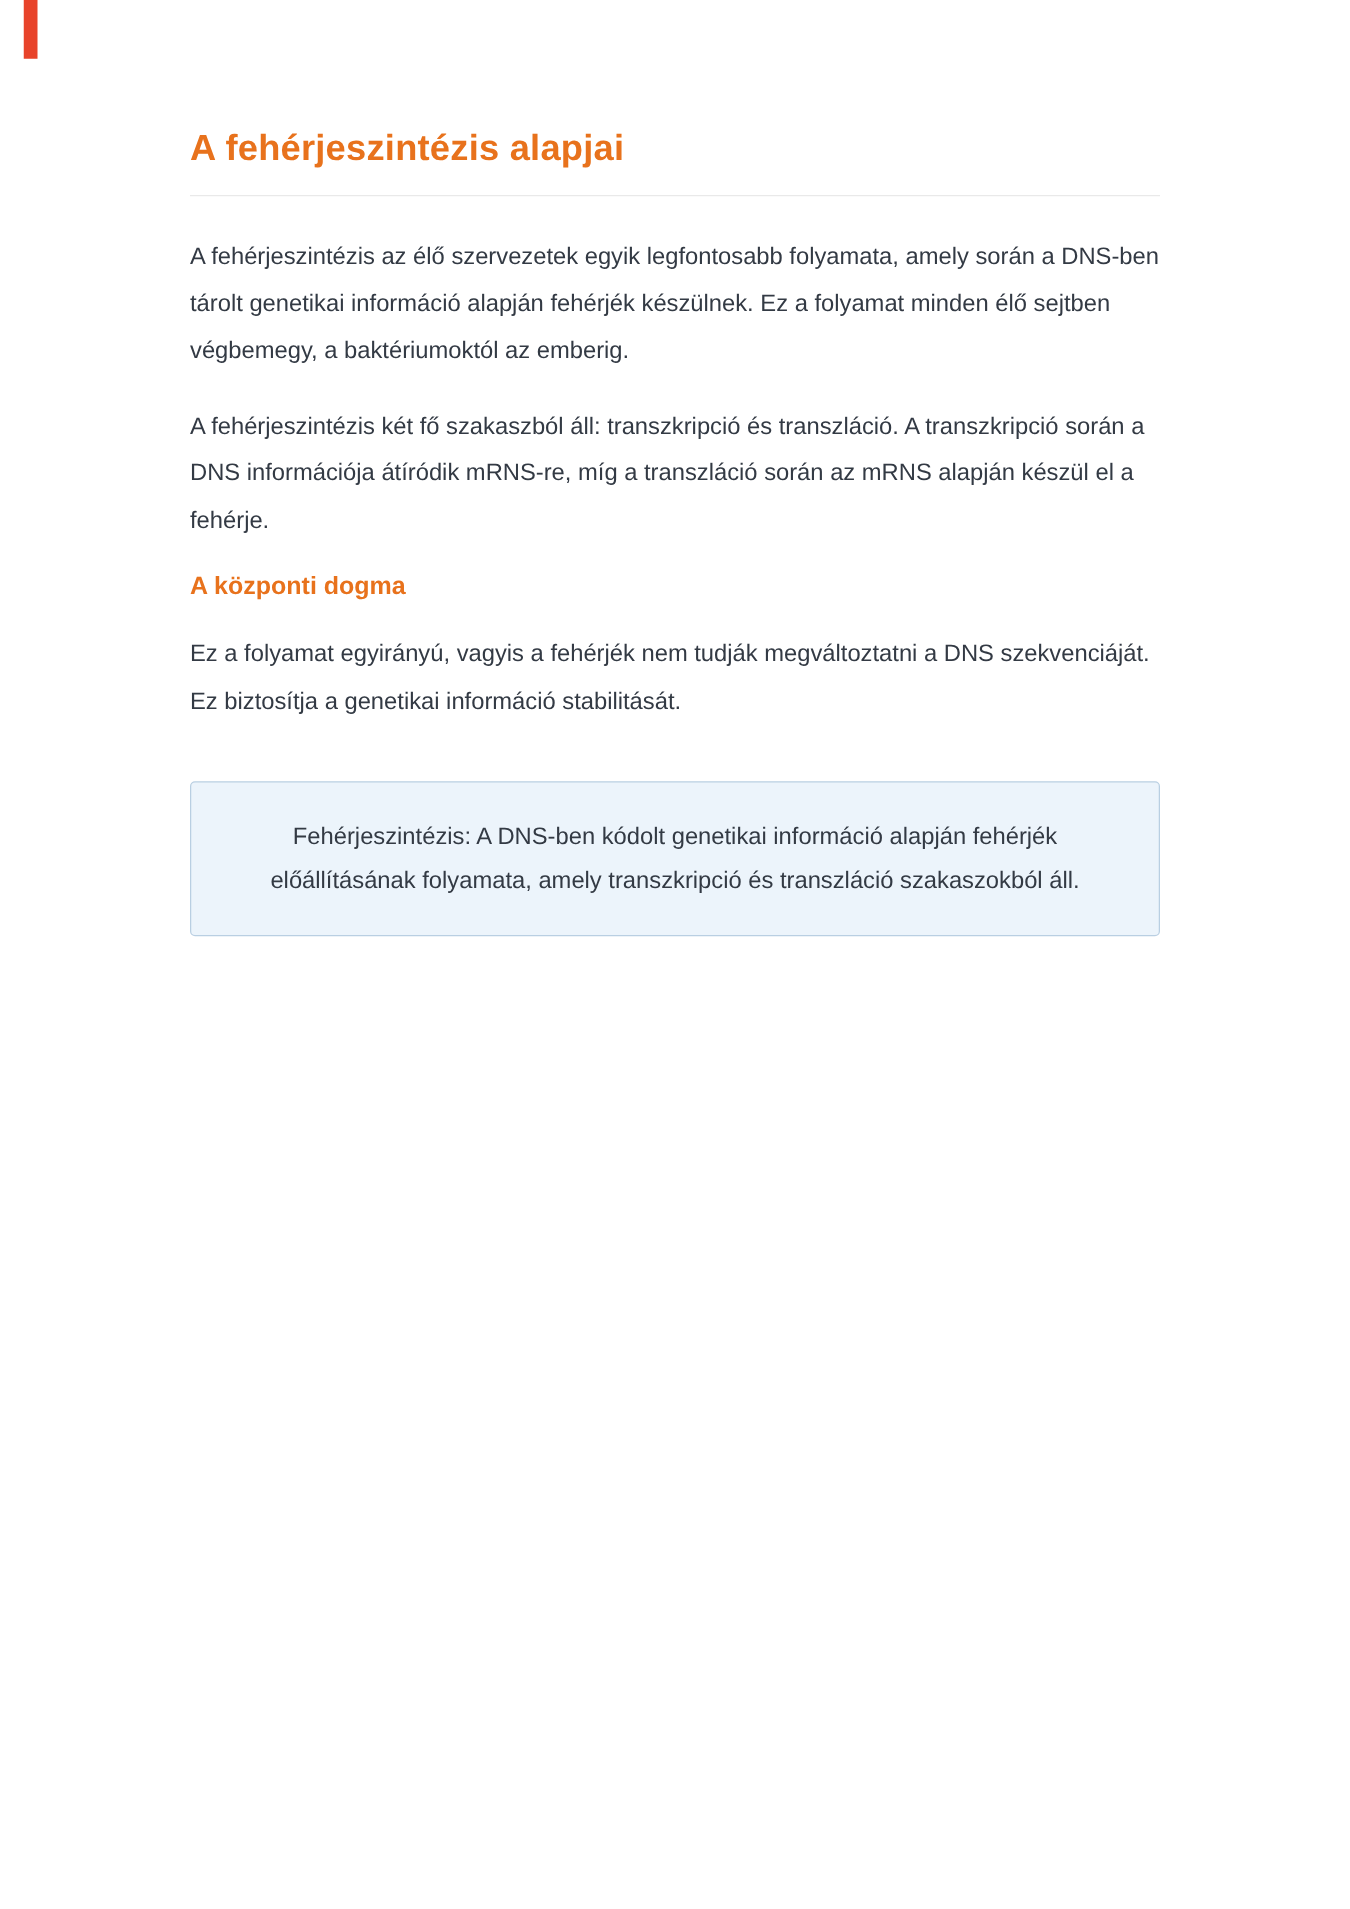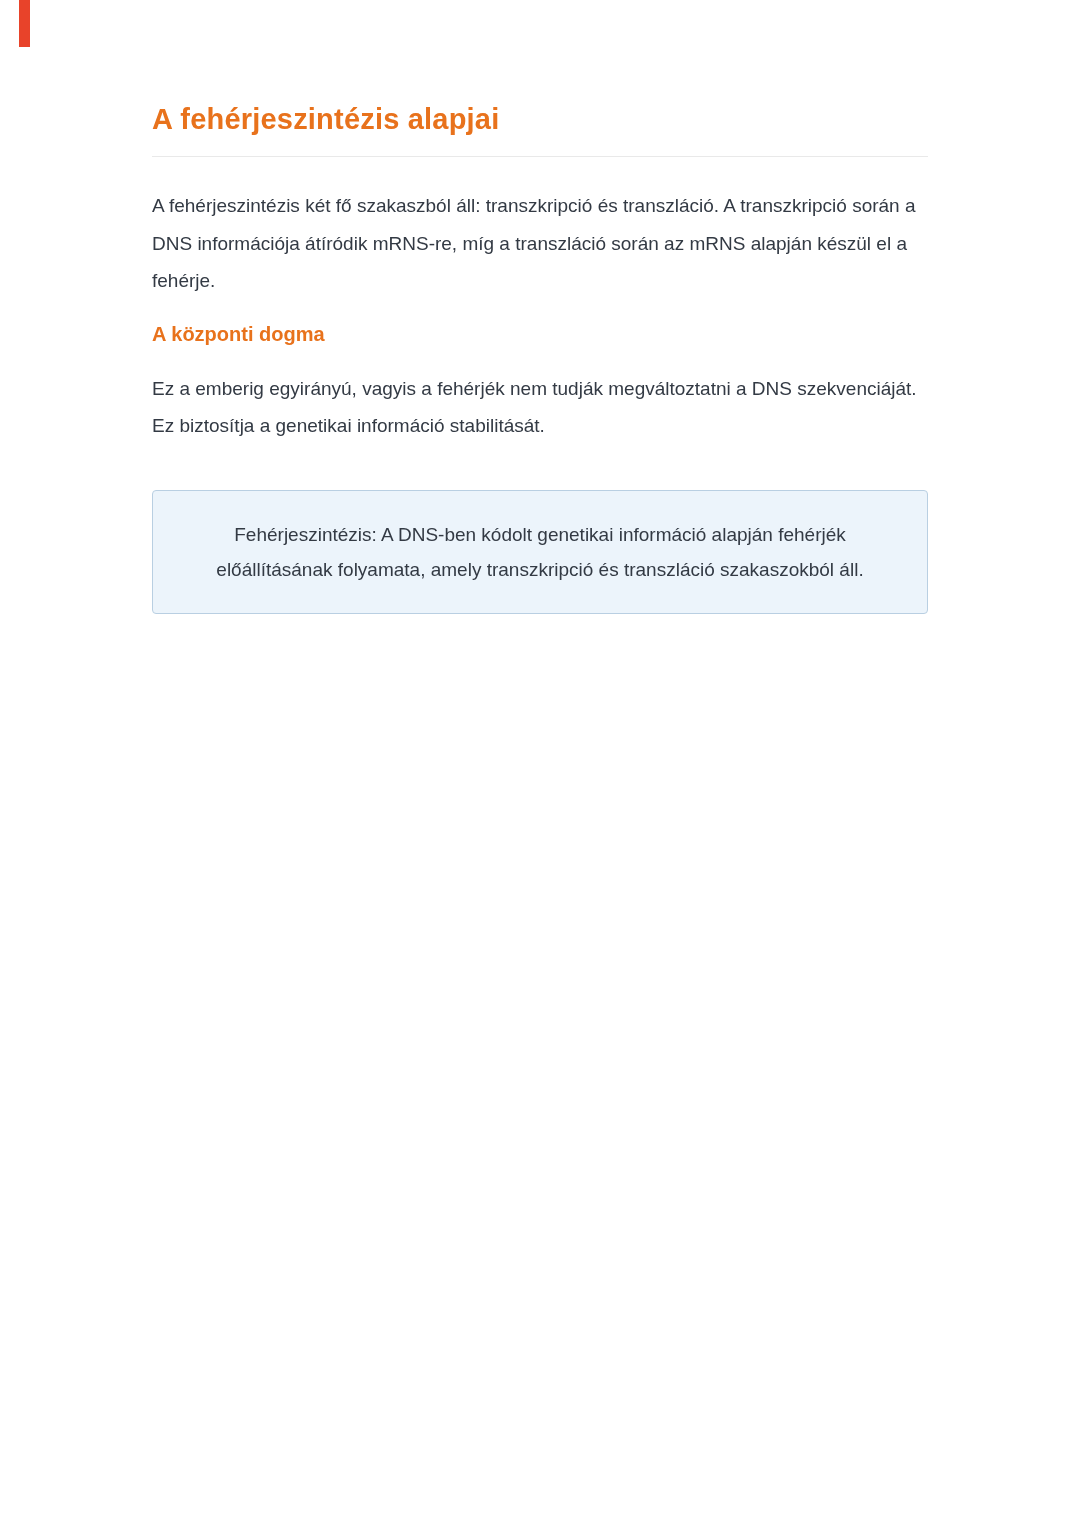--- a/index.html
+++ b/index.html
@@ -80,26 +80,27 @@
 <div class="page">
 
   <div class="red-marker"></div>
 
   <main class="content">
 
     <h1 class="doc-title">A fehérjeszintézis alapjai</h1>
 
     <hr class="divider">
 
+    <p class="body-par">A fehérjeszintézis az élő szervezetek egyik legfontosabb folyamata, amely során a DNS-ben tárolt genetikai információ alapján fehérjék készülnek. Ez a folyamat minden élő sejtben végbemegy, a baktériumoktól az emberig.</p>
 
     <p class="body-par">A fehérjeszintézis két fő szakaszból áll: transzkripció és transzláció. A transzkripció során a DNS információja átíródik mRNS-re, míg a transzláció során az mRNS alapján készül el a fehérje.</p>
 
     <h2 class="section-heading">A központi dogma</h2>
 
 
-    <p class="body-par">Ez a emberig egyirányú, vagyis a fehérjék nem tudják megváltoztatni a DNS szekvenciáját. Ez biztosítja a genetikai információ stabilitását.</p>
+    <p class="body-par">Ez a folyamat egyirányú, vagyis a fehérjék nem tudják megváltoztatni a DNS szekvenciáját. Ez biztosítja a genetikai információ stabilitását.</p>
 
     <div class="callout">
       <p>Fehérjeszintézis: A DNS-ben kódolt genetikai információ alapján fehérjék előállításának folyamata, amely transzkripció és transzláció szakaszokból áll.</p>
     </div>
 
   </main>
 </div>
 
 </body></html>

